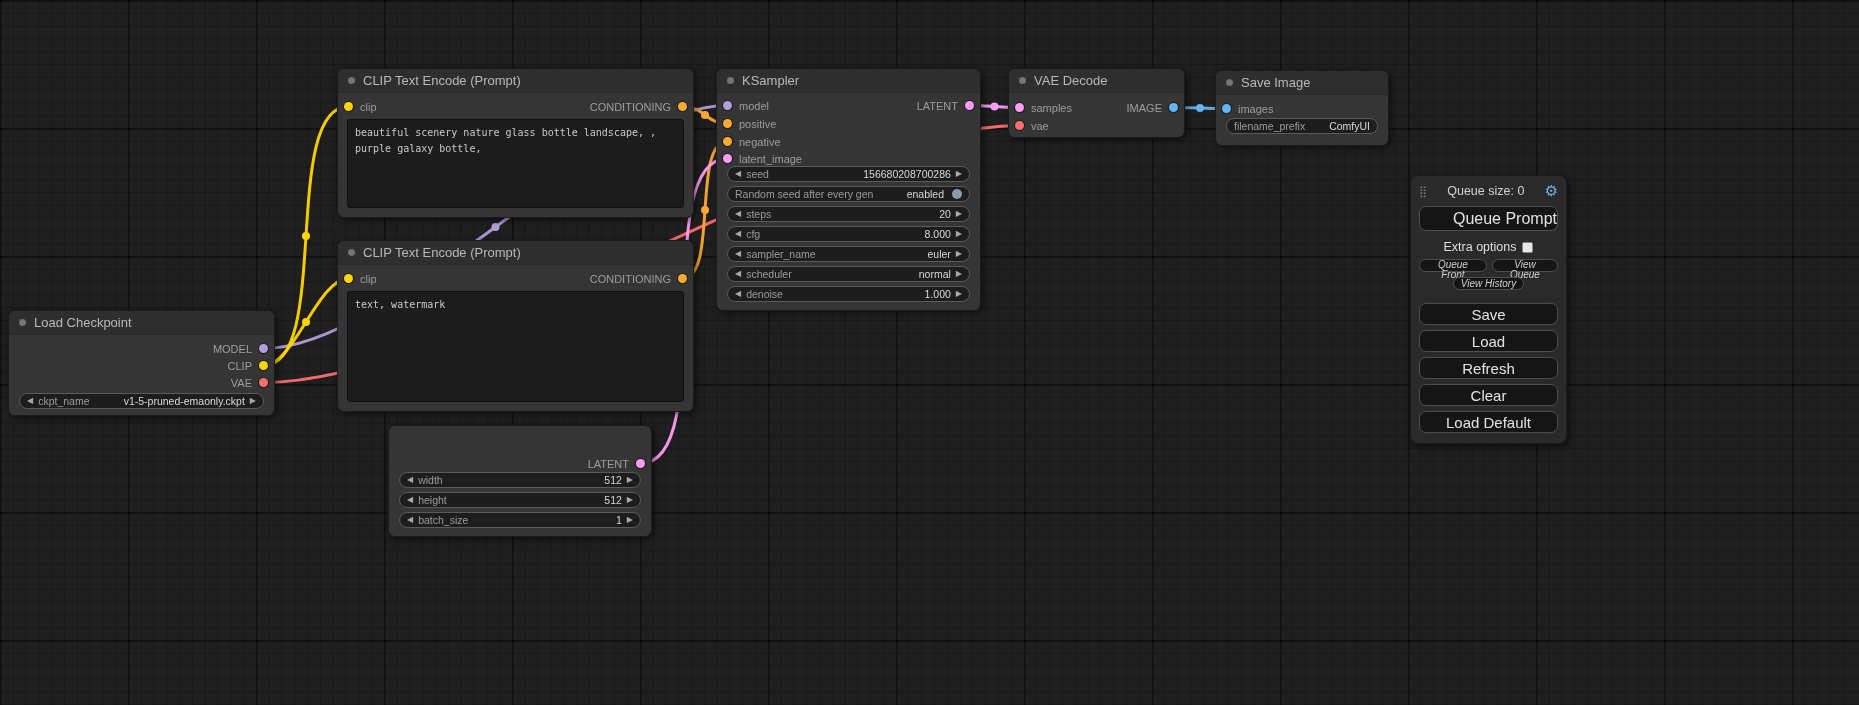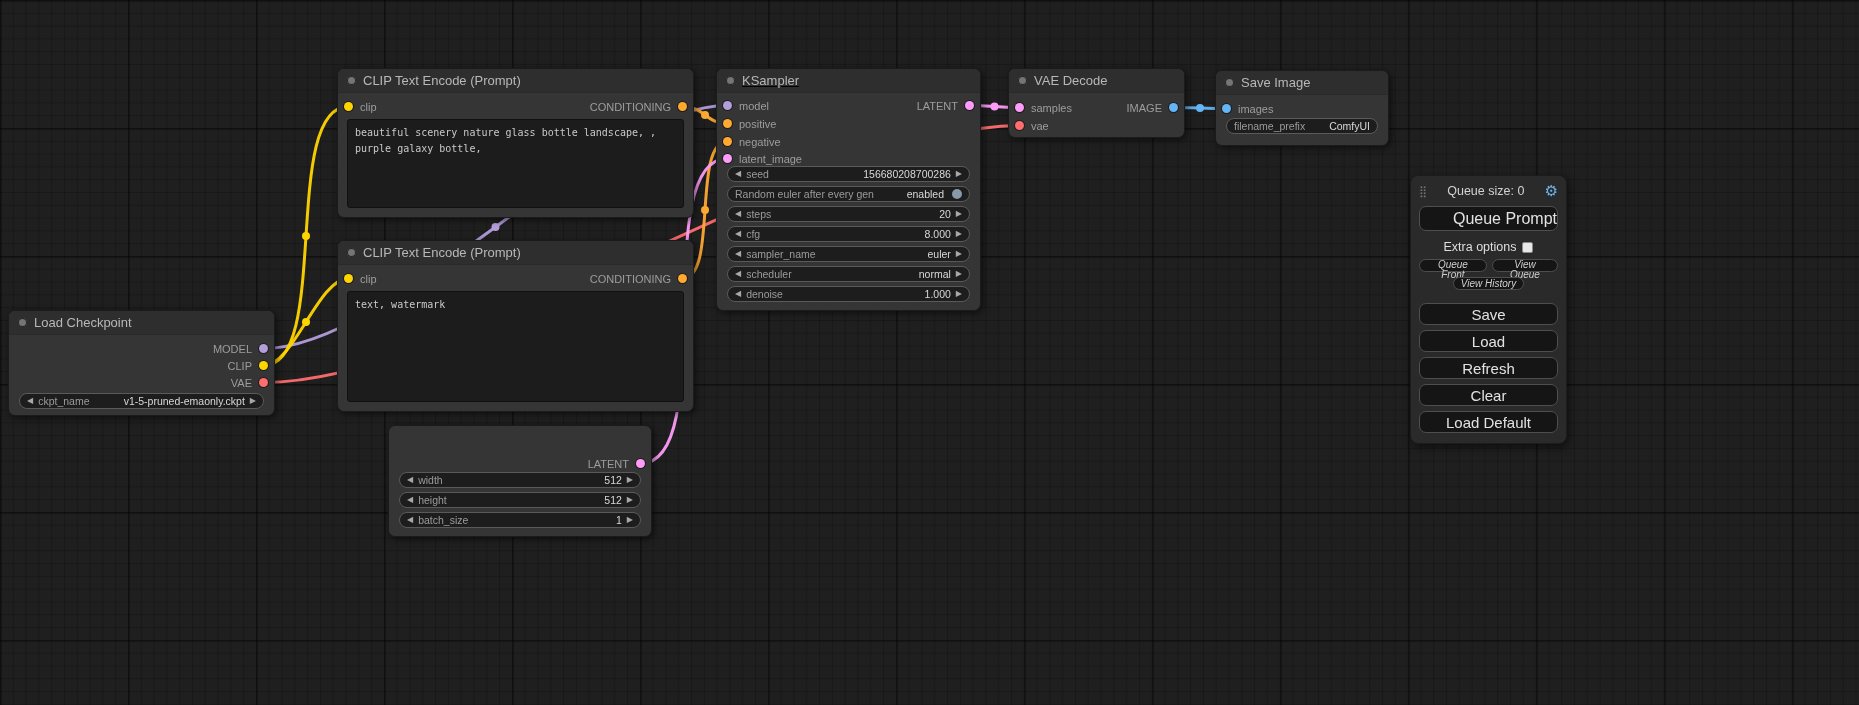--- a/index.html
+++ b/index.html
@@ -160,21 +160,21 @@
       <span class="slot-dot" style="background-color: rgb(255, 213, 0);"></span>
       <span class="slot-label">clip</span>
     </div>
     <div class="slot out" style="top:30px">
       <span class="slot-dot" style="background-color: rgb(255, 169, 49);"></span>
       <span class="slot-label">CONDITIONING</span>
     </div>
     <textarea class="node-textarea" spellcheck="false" style="">text, watermark</textarea>
   </div>
 
-  <div class="node" style="left:716px; top:68px; width:265px; height:243px;text-decoration:underline;">
+  <div class="node" style="left:716px; top:68px; width:265px; height:243px;">
     <div class="node-header">
       <span class="node-dot"></span>
       <span class="node-title">KSampler</span>
     </div>
     <div class="slot in" style="top:29px">
       <span class="slot-dot" style="background-color: rgb(179, 157, 219);"></span>
       <span class="slot-label">model</span>
     </div>
     <div class="slot in" style="top:47px">
       <span class="slot-dot" style="background-color: rgb(255, 169, 49);"></span>
@@ -193,21 +193,21 @@
       <span class="slot-label">LATENT</span>
     </div>
 
     <div class="widget" style="top:97px">
       <span class="arrow">◀</span>
       <span class="w-label">seed</span>
       <span class="w-value">156680208700286</span>
       <span class="arrow">▶</span>
     </div>
     <div class="widget" style="top:117px">
-      <span class="w-label">Random euler after every gen</span>
+      <span class="w-label">Random seed after every gen</span>
       <span class="w-value">enabled</span>
       <span class="w-toggle" style="background-color: rgb(136, 153, 170);"></span>
     </div>
     <div class="widget" style="top:137px">
       <span class="arrow">◀</span>
       <span class="w-label">steps</span>
       <span class="w-value">20</span>
       <span class="arrow">▶</span>
     </div>
     <div class="widget" style="top:157px">

